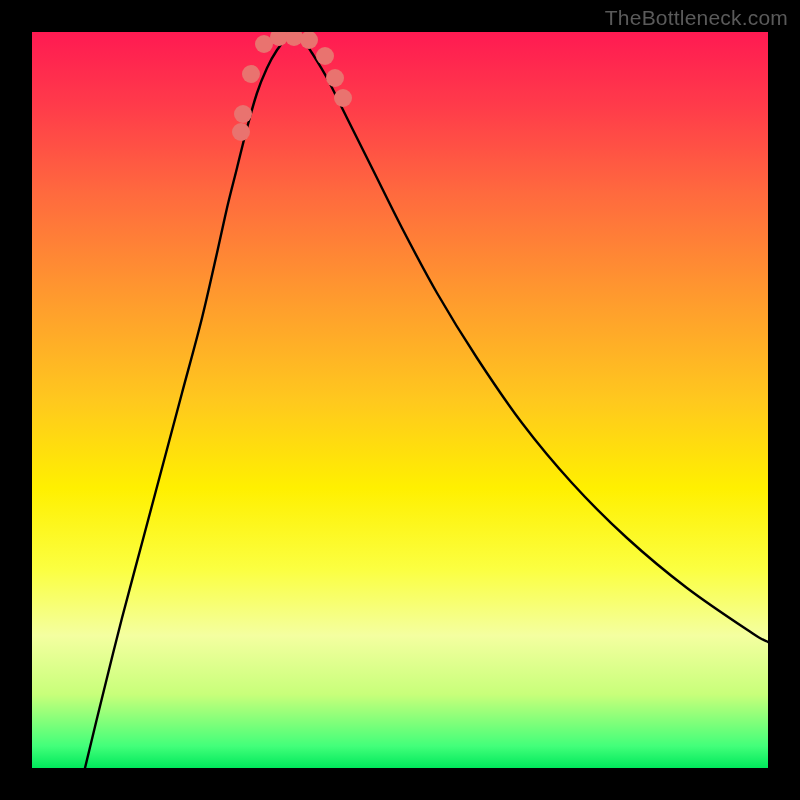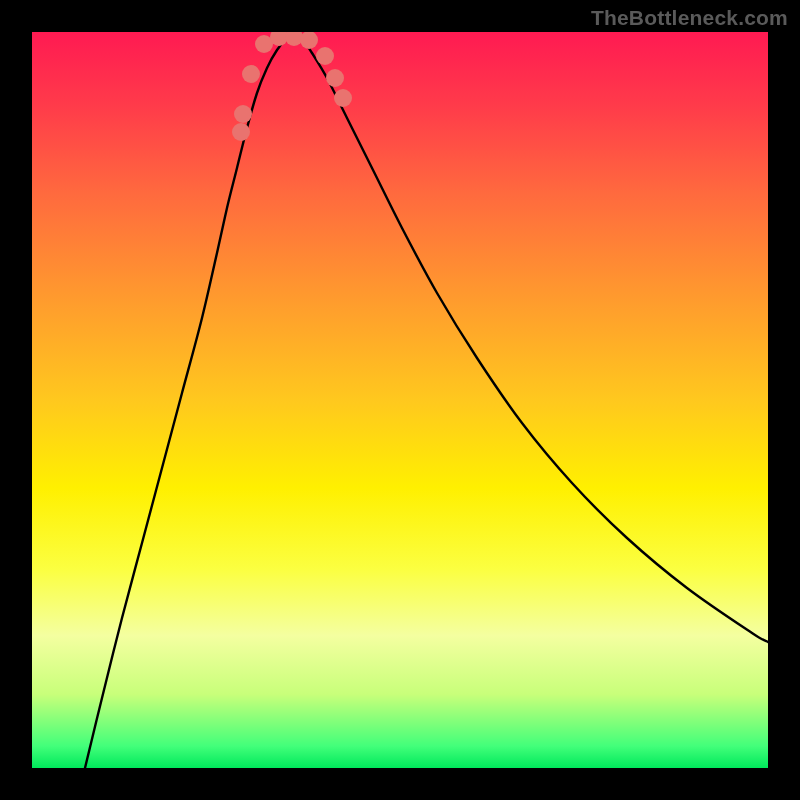--- a/index.html
+++ b/index.html
@@ -45,21 +45,21 @@
     left: 0;
     width: 736px;
     height: 736px;
   }
   .watermark {
     position: absolute;
     top: 6px;
     right: 12px;
     color: #5a5a5a;
     font-size: 21px;
-    font-weight: 700;
+    font-weight: 400;
     letter-spacing: 0.2px;
   }
 </style>
 </head>
 <body>
 
 <div class="frame">
   <div class="watermark">TheBottleneck.com</div>
   <div class="plot">
     <svg class="curve" viewBox="0 0 736 736" preserveAspectRatio="none">

